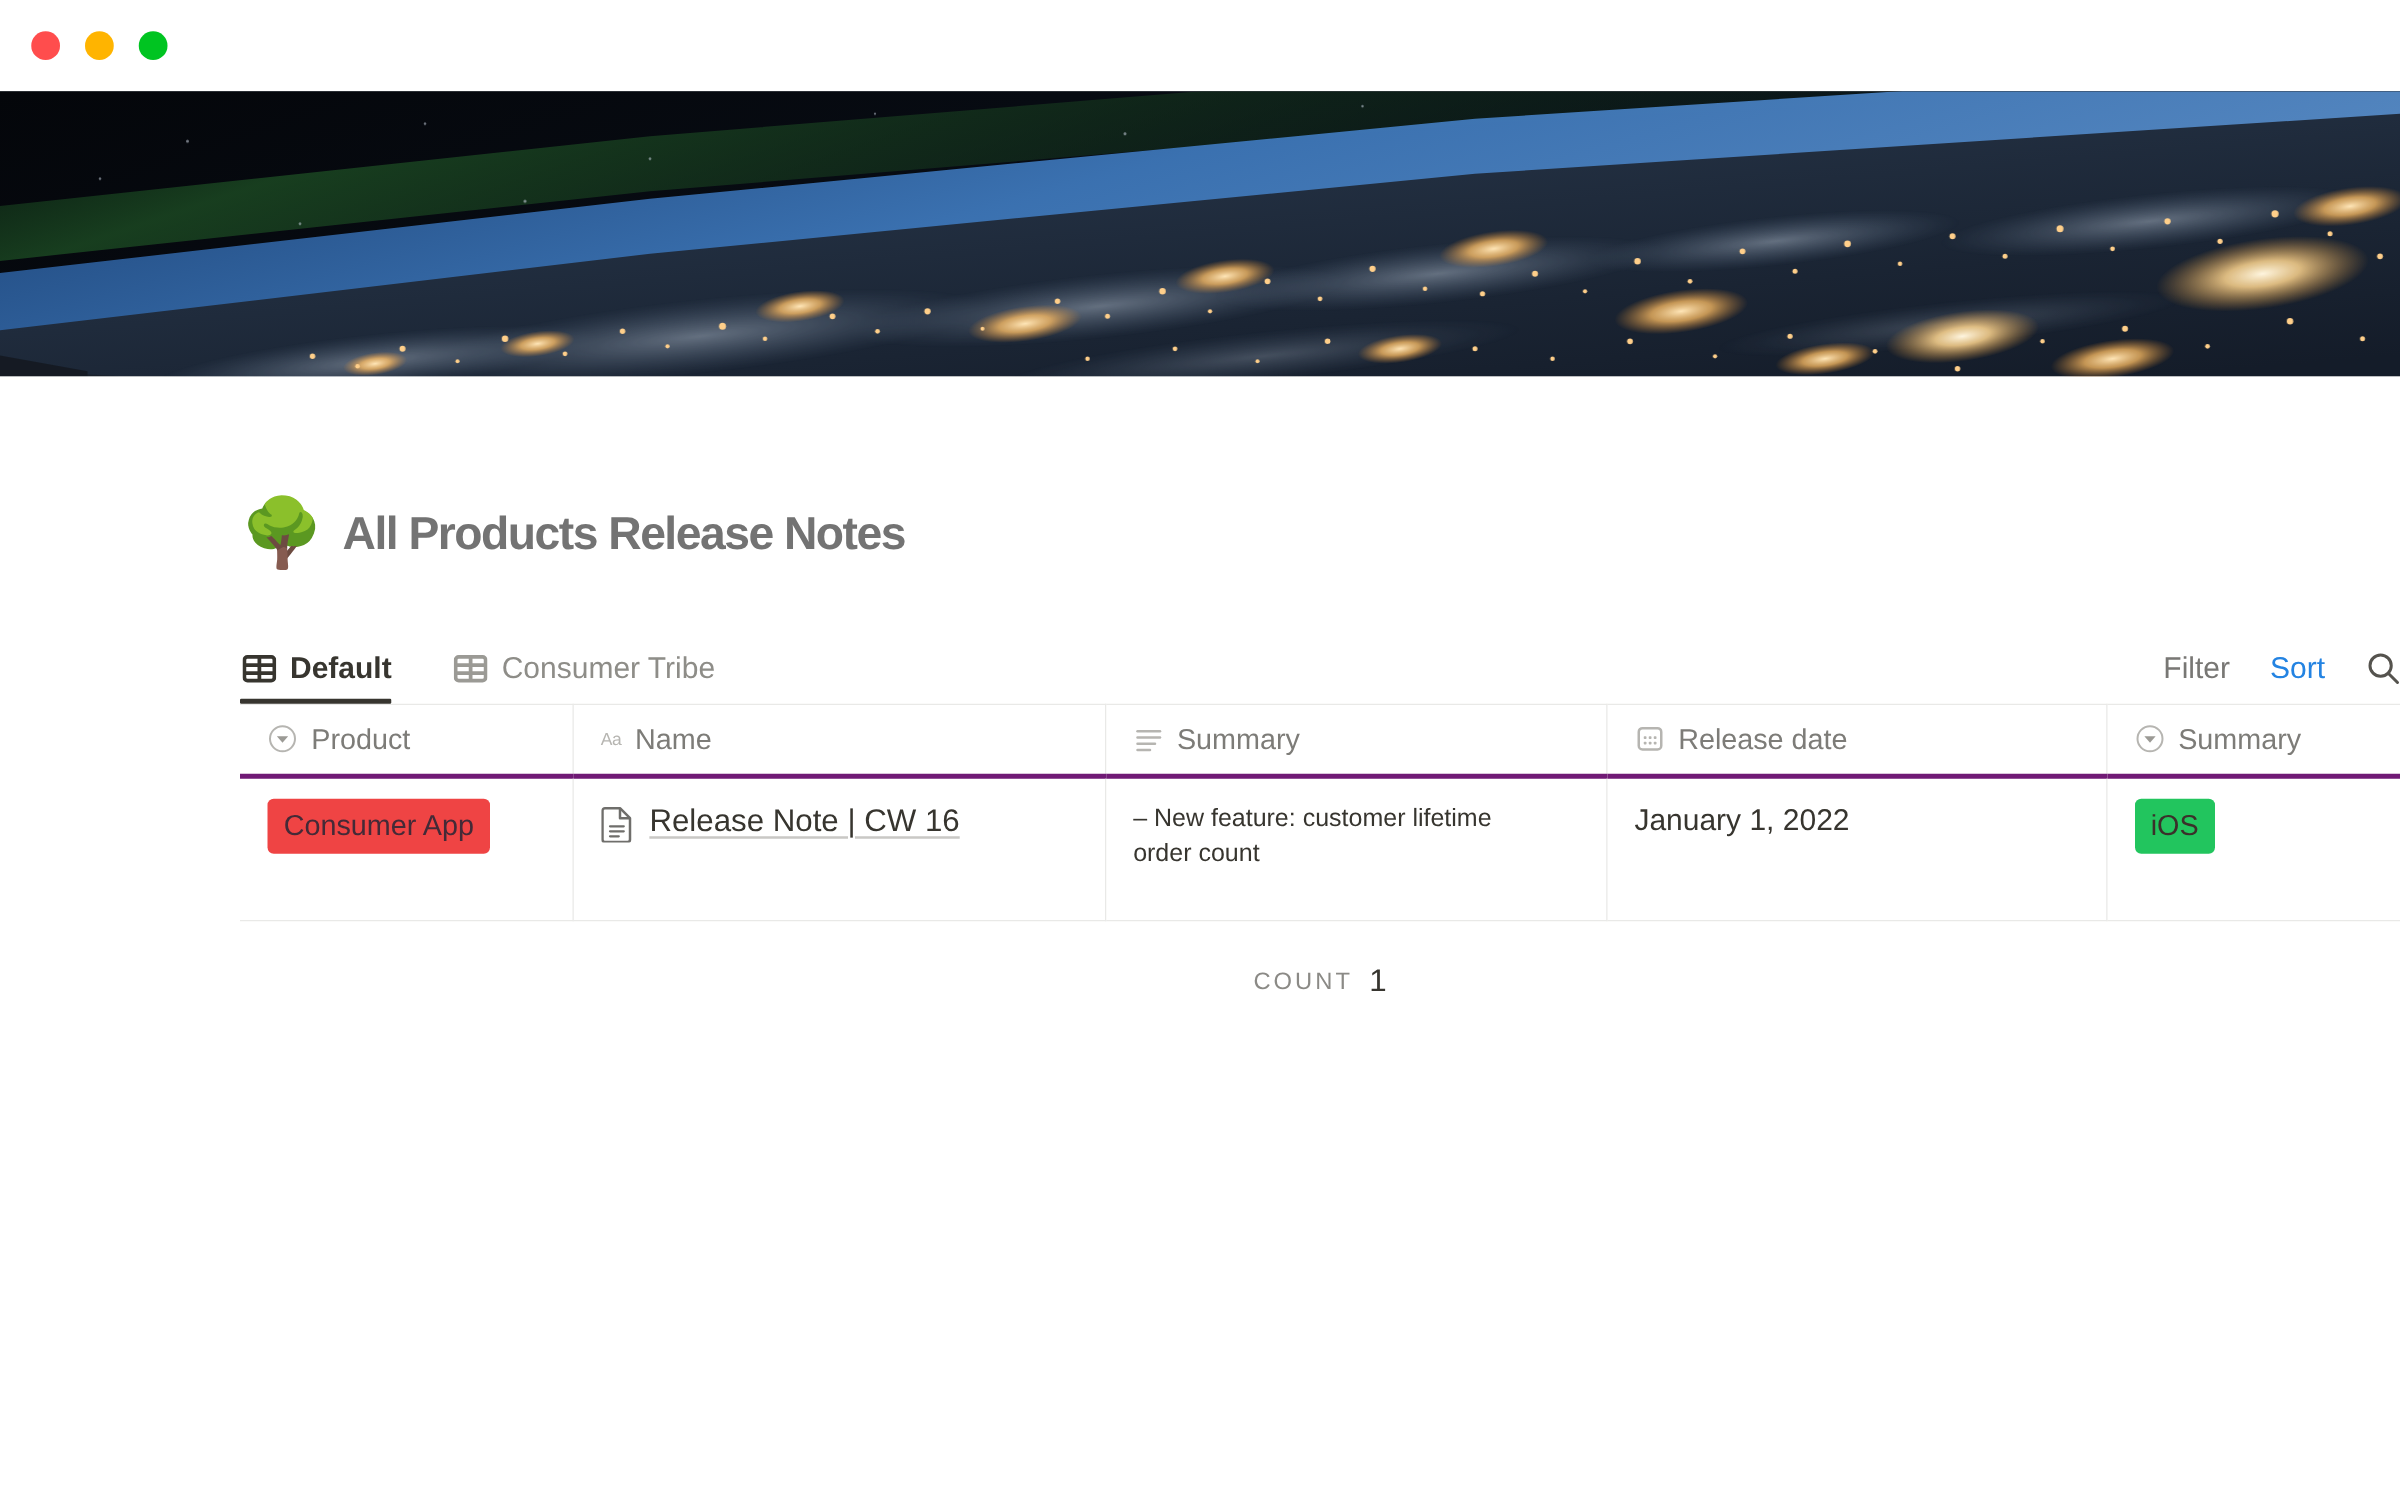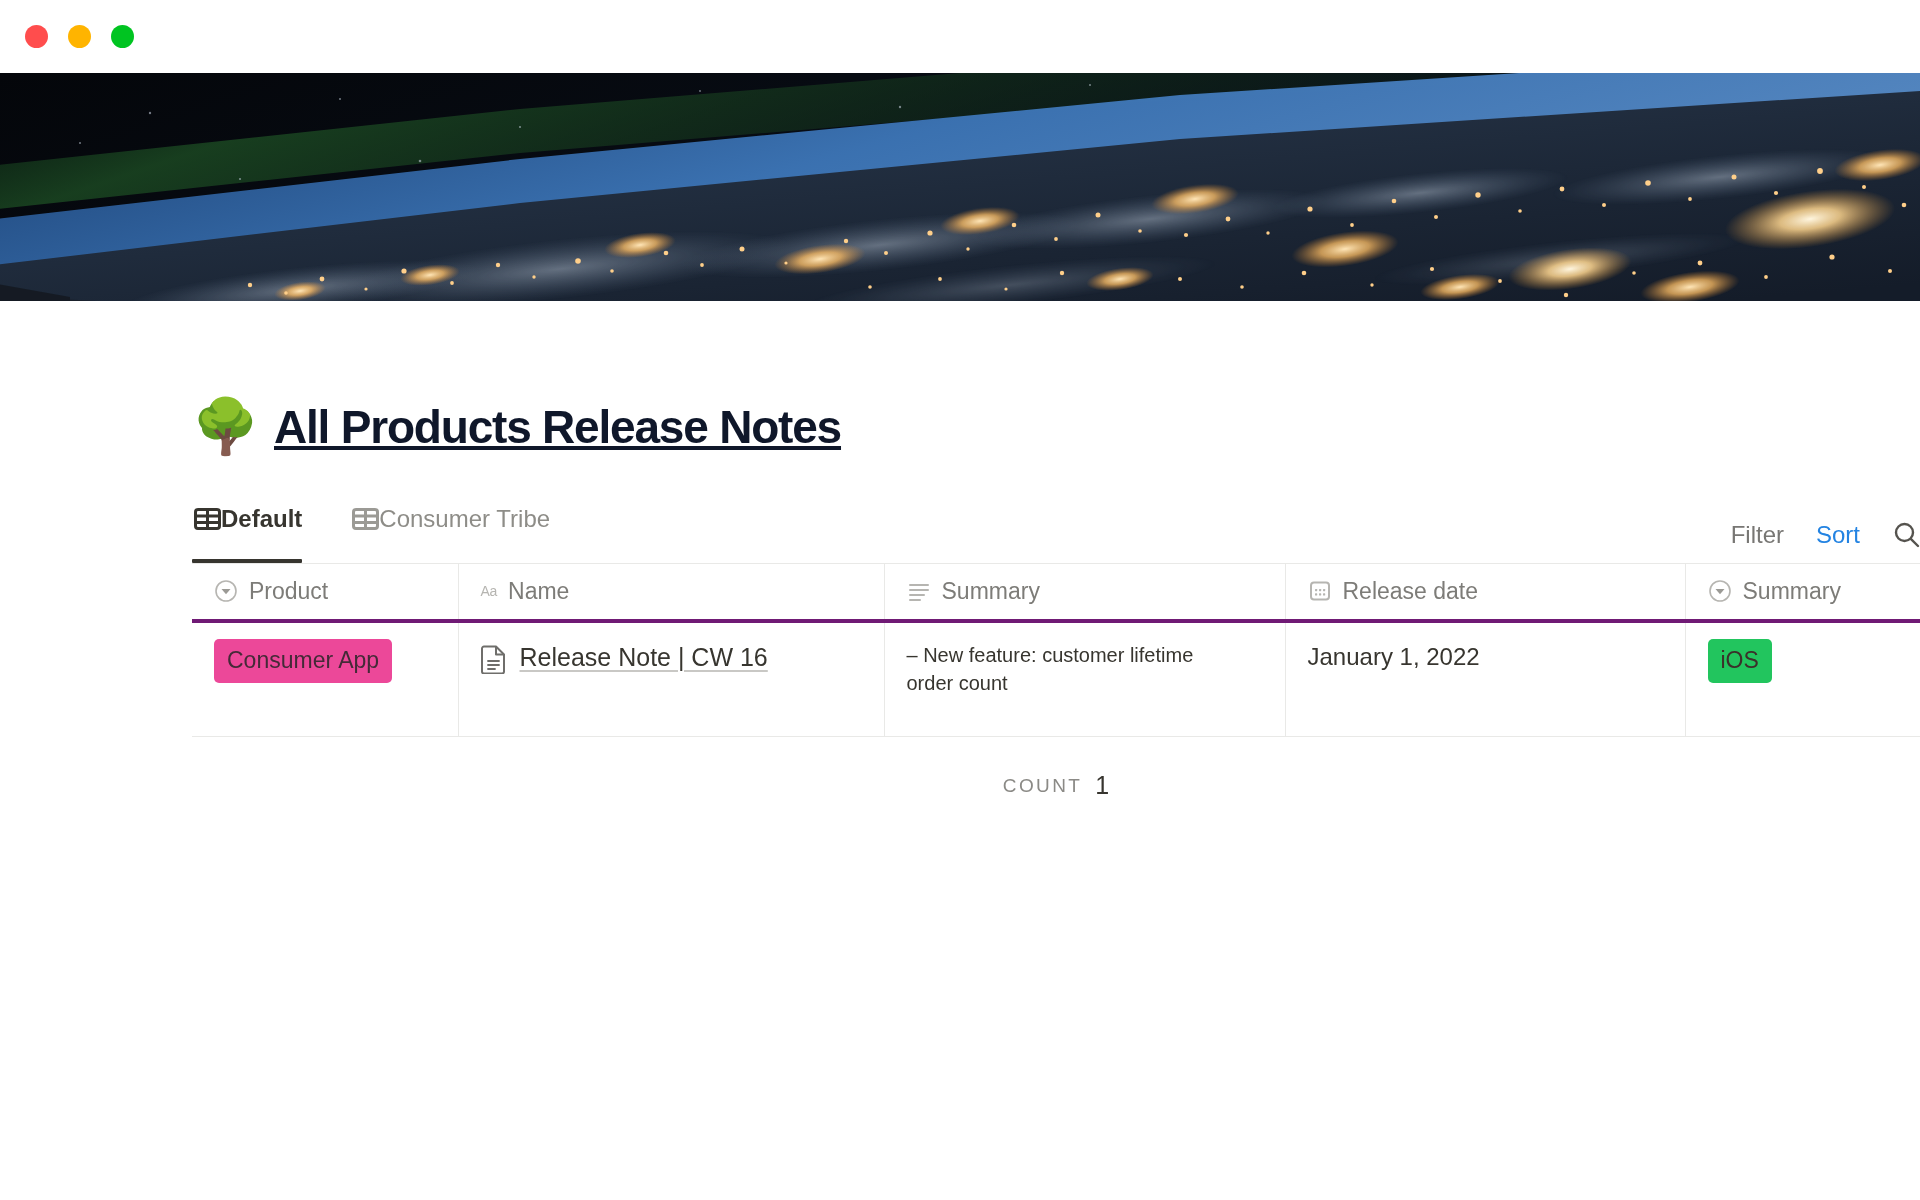--- a/index.html
+++ b/index.html
@@ -58,43 +58,43 @@
   }
   .title-emoji {
     font-size: 54px;
     line-height: 1;
     font-family: "DejaVu Sans", sans-serif;
     display: inline-block;
     width: 60px;
     text-align: center;
   }
   .page-title {
-    font-size: 46px;
+    font-size: 37px;
     font-weight: 700;
-    color: #0f172a;
+    color: #737373;
     letter-spacing: -1.2px;
     line-height: 1.05;
     white-space: nowrap;
-    text-decoration: underline;
   }
 
   
   .viewbar {
     margin-top: 42px;
     height: 56px;
     display: flex;
     align-items: stretch;
     justify-content: space-between;
     width: 1920px;
     padding-right: 0;
   }
   .tabs { display: flex; align-items: stretch; gap: 0; }
   .tab {
     display: flex;
-    align-items: flex-start;
+    align-items: center;
+    gap: 11px;
     padding: 0 22px 0 2px;
     margin-right: 26px;
     position: relative;
     cursor: pointer;
     height: 56px;
   }
   .tab .tab-label {
     font-size: 24px;
     line-height: 1;
     white-space: nowrap;
@@ -175,21 +175,21 @@
   }
 
   .tag {
     display: inline-block;
     font-size: 23px;
     line-height: 1;
     padding: 10px 13px 11px 13px;
     border-radius: 5px;
     white-space: nowrap;
   }
-  .tag.product  { background: #ec4899; color: #442a37; }
+  .tag.product  { background: #ef4444; color: #442a37; }
   .tag.platform { background: #22c55e; color: #3b302a; }
 
   .name-cell { display: flex; align-items: flex-start; gap: 13px; padding-top: 3px; }
   .name-link {
     font-size: 25px;
     color: #37352f;
     text-decoration: underline;
     text-underline-offset: 4px;
     text-decoration-color: #c9c8c5;
     text-decoration-thickness: 1.5px;

